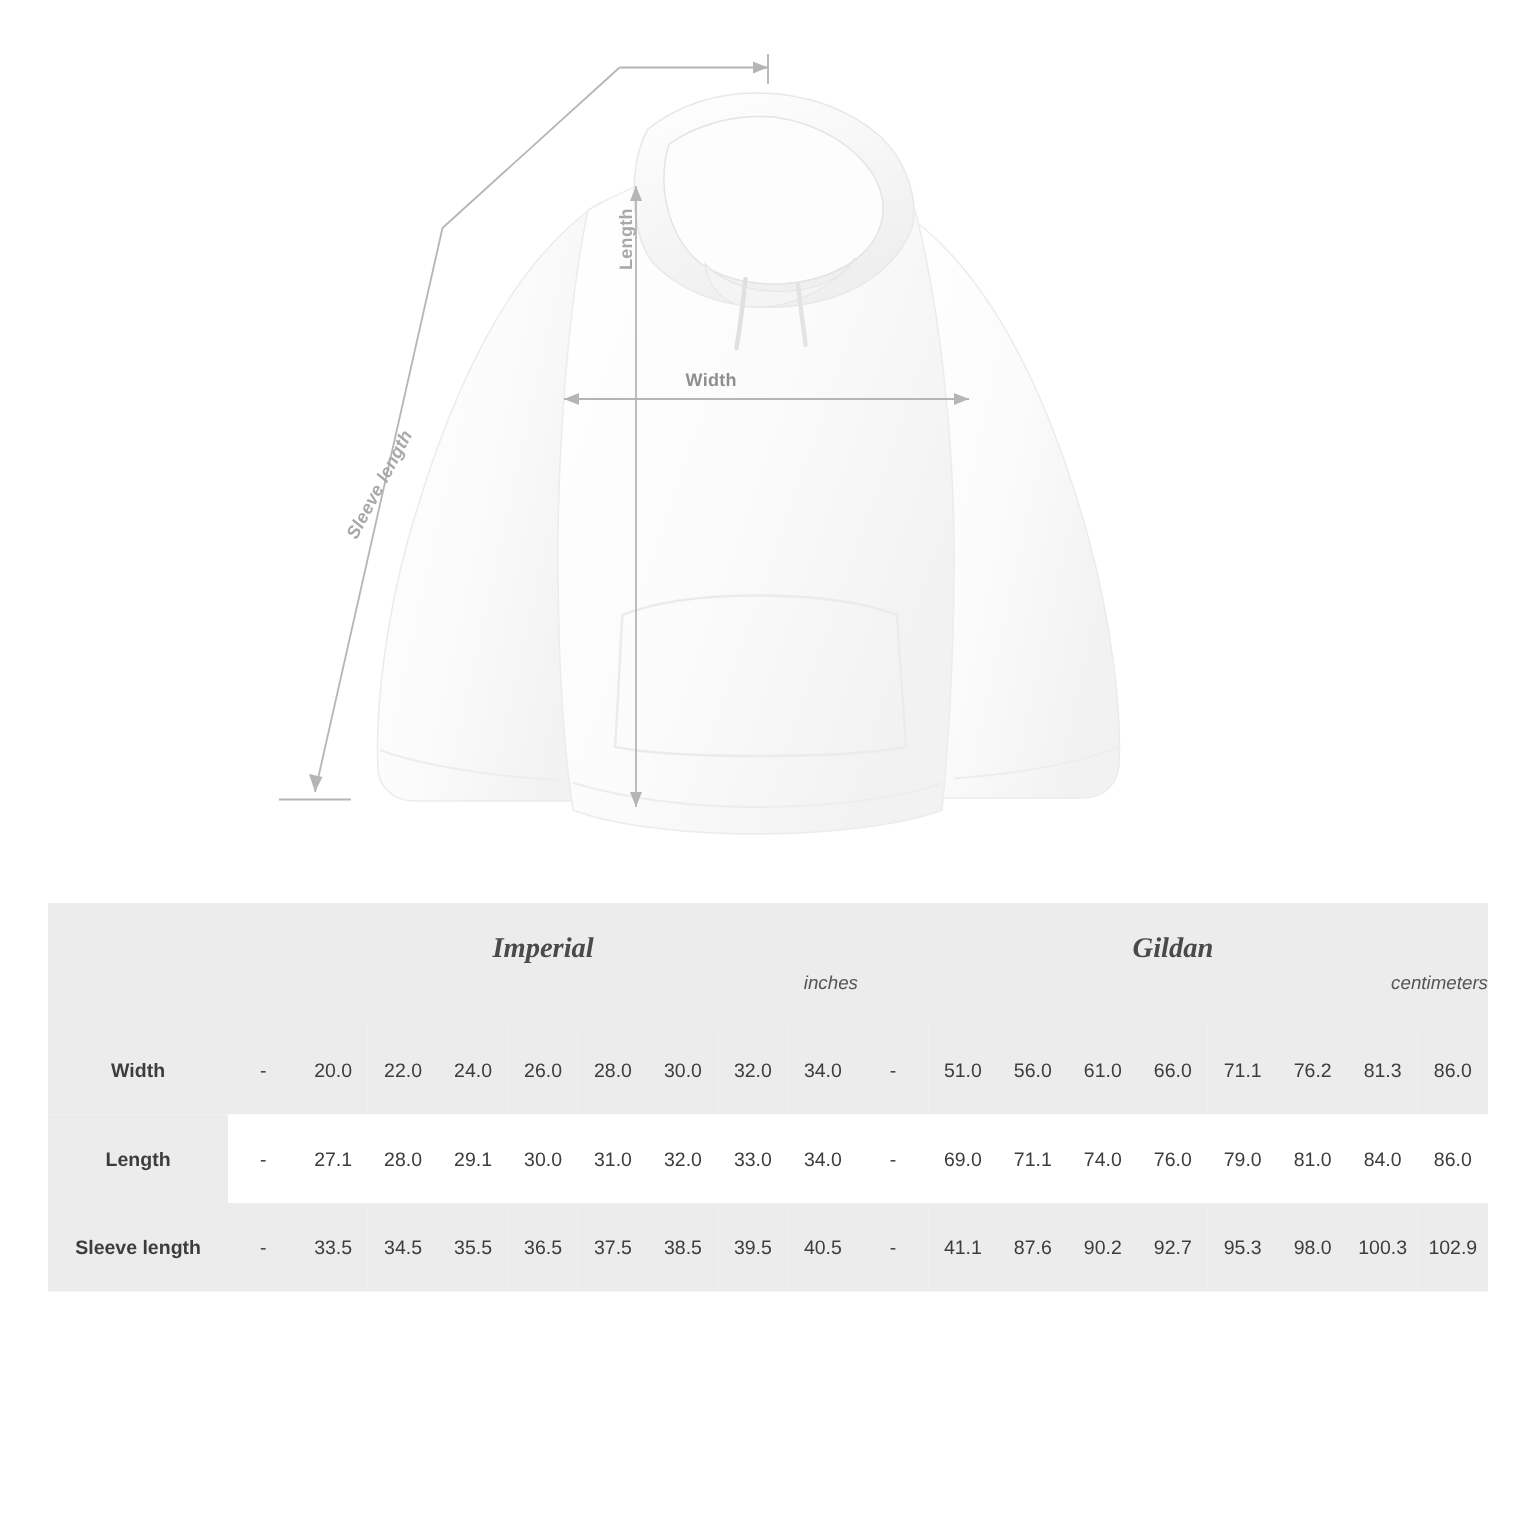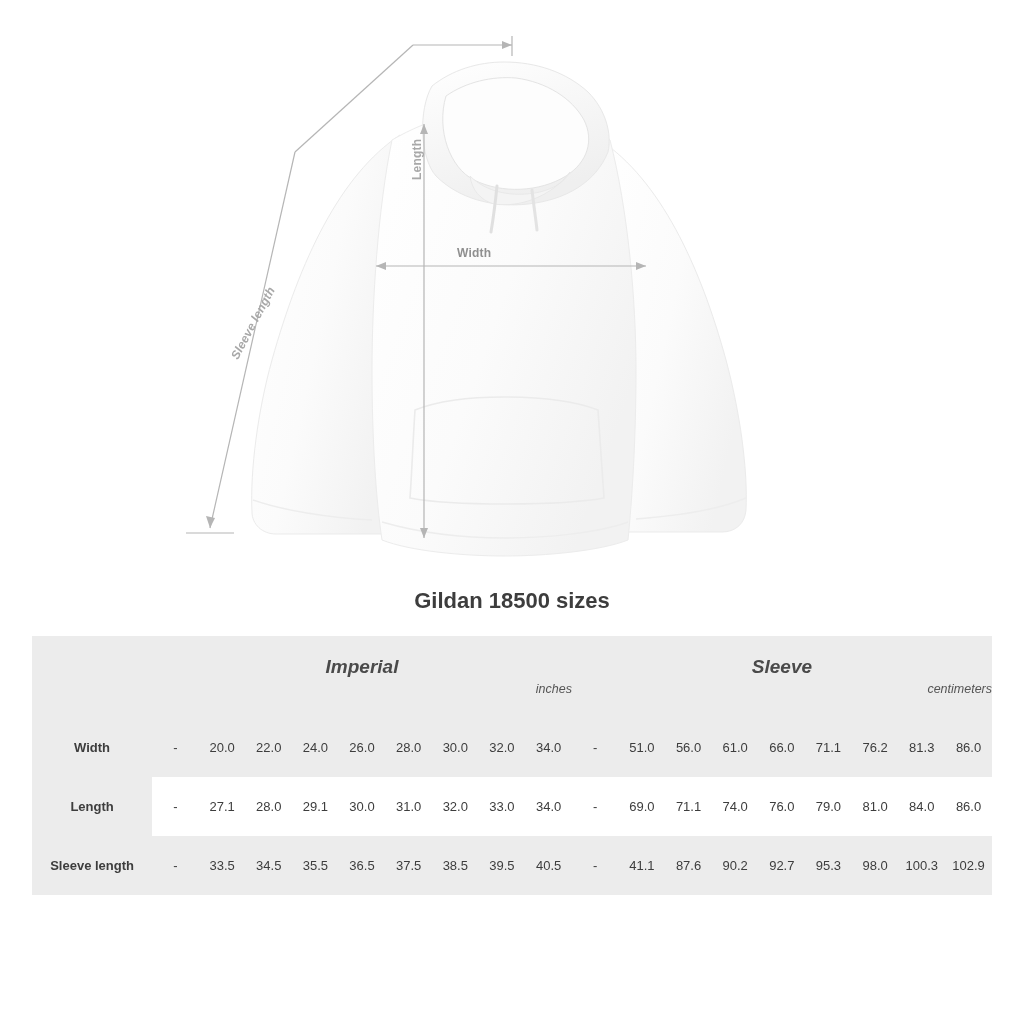--- a/index.html
+++ b/index.html
@@ -97,20 +97,21 @@
   }
   tr.unit-row td.unit-blank {
     background: #ececec;
   }
   .unit-name {
     font-size: 19px;
     font-style: italic;
     font-weight: bold;
     color: #4a4a4a;
     line-height: 1.3;
+    font-family: Liberation Serif, serif;
   }
   .unit-sub {
     font-size: 12.5px;
     font-style: italic;
     color: #555;
     line-height: 1.6;
     text-align: right;
   }
   tr.head-row th {
     background: #ffffff;
@@ -214,21 +215,20 @@
       <line x1="295" y1="152" x2="210" y2="528" stroke="#b5b5b5" stroke-width="1.2"></line>
       <polygon points="210,528 206,516 215,518" fill="#b5b5b5"></polygon>
       <line x1="186" y1="533" x2="234" y2="533" stroke="#b5b5b5" stroke-width="1.2"></line>
     </svg>
 
     <span class="dim-label width-label">Width</span>
     <span class="dim-label length-label">Length</span>
     <span class="dim-label sleeve-label">Sleeve length</span>
   </div>
 
-  <h1 class="title">Gildan 18500 sizes</h1>
 
   <div class="table-wrap">
     <table class="size-table">
       <colgroup>
         <col class="label-col">
         <col class="val-col">
           <col class="val-col">
           <col class="val-col">
           <col class="val-col">
           <col class="val-col">
@@ -248,21 +248,21 @@
       </colgroup>
       <tbody>
 
         <tr class="unit-row">
           <td class="unit-blank"></td>
           <td colspan="9">
             <div class="unit-name">Imperial</div>
             <div class="unit-sub">inches</div>
           </td>
           <td colspan="9">
-            <div class="unit-name">Sleeve</div>
+            <div class="unit-name">Gildan</div>
             <div class="unit-sub">centimeters</div>
           </td>
         </tr>
 
 
         <tr class="data-row shade">
           <td class="rowlabel">Width</td>
           <td>-</td>
           <td>20.0</td>
           <td>22.0</td>

